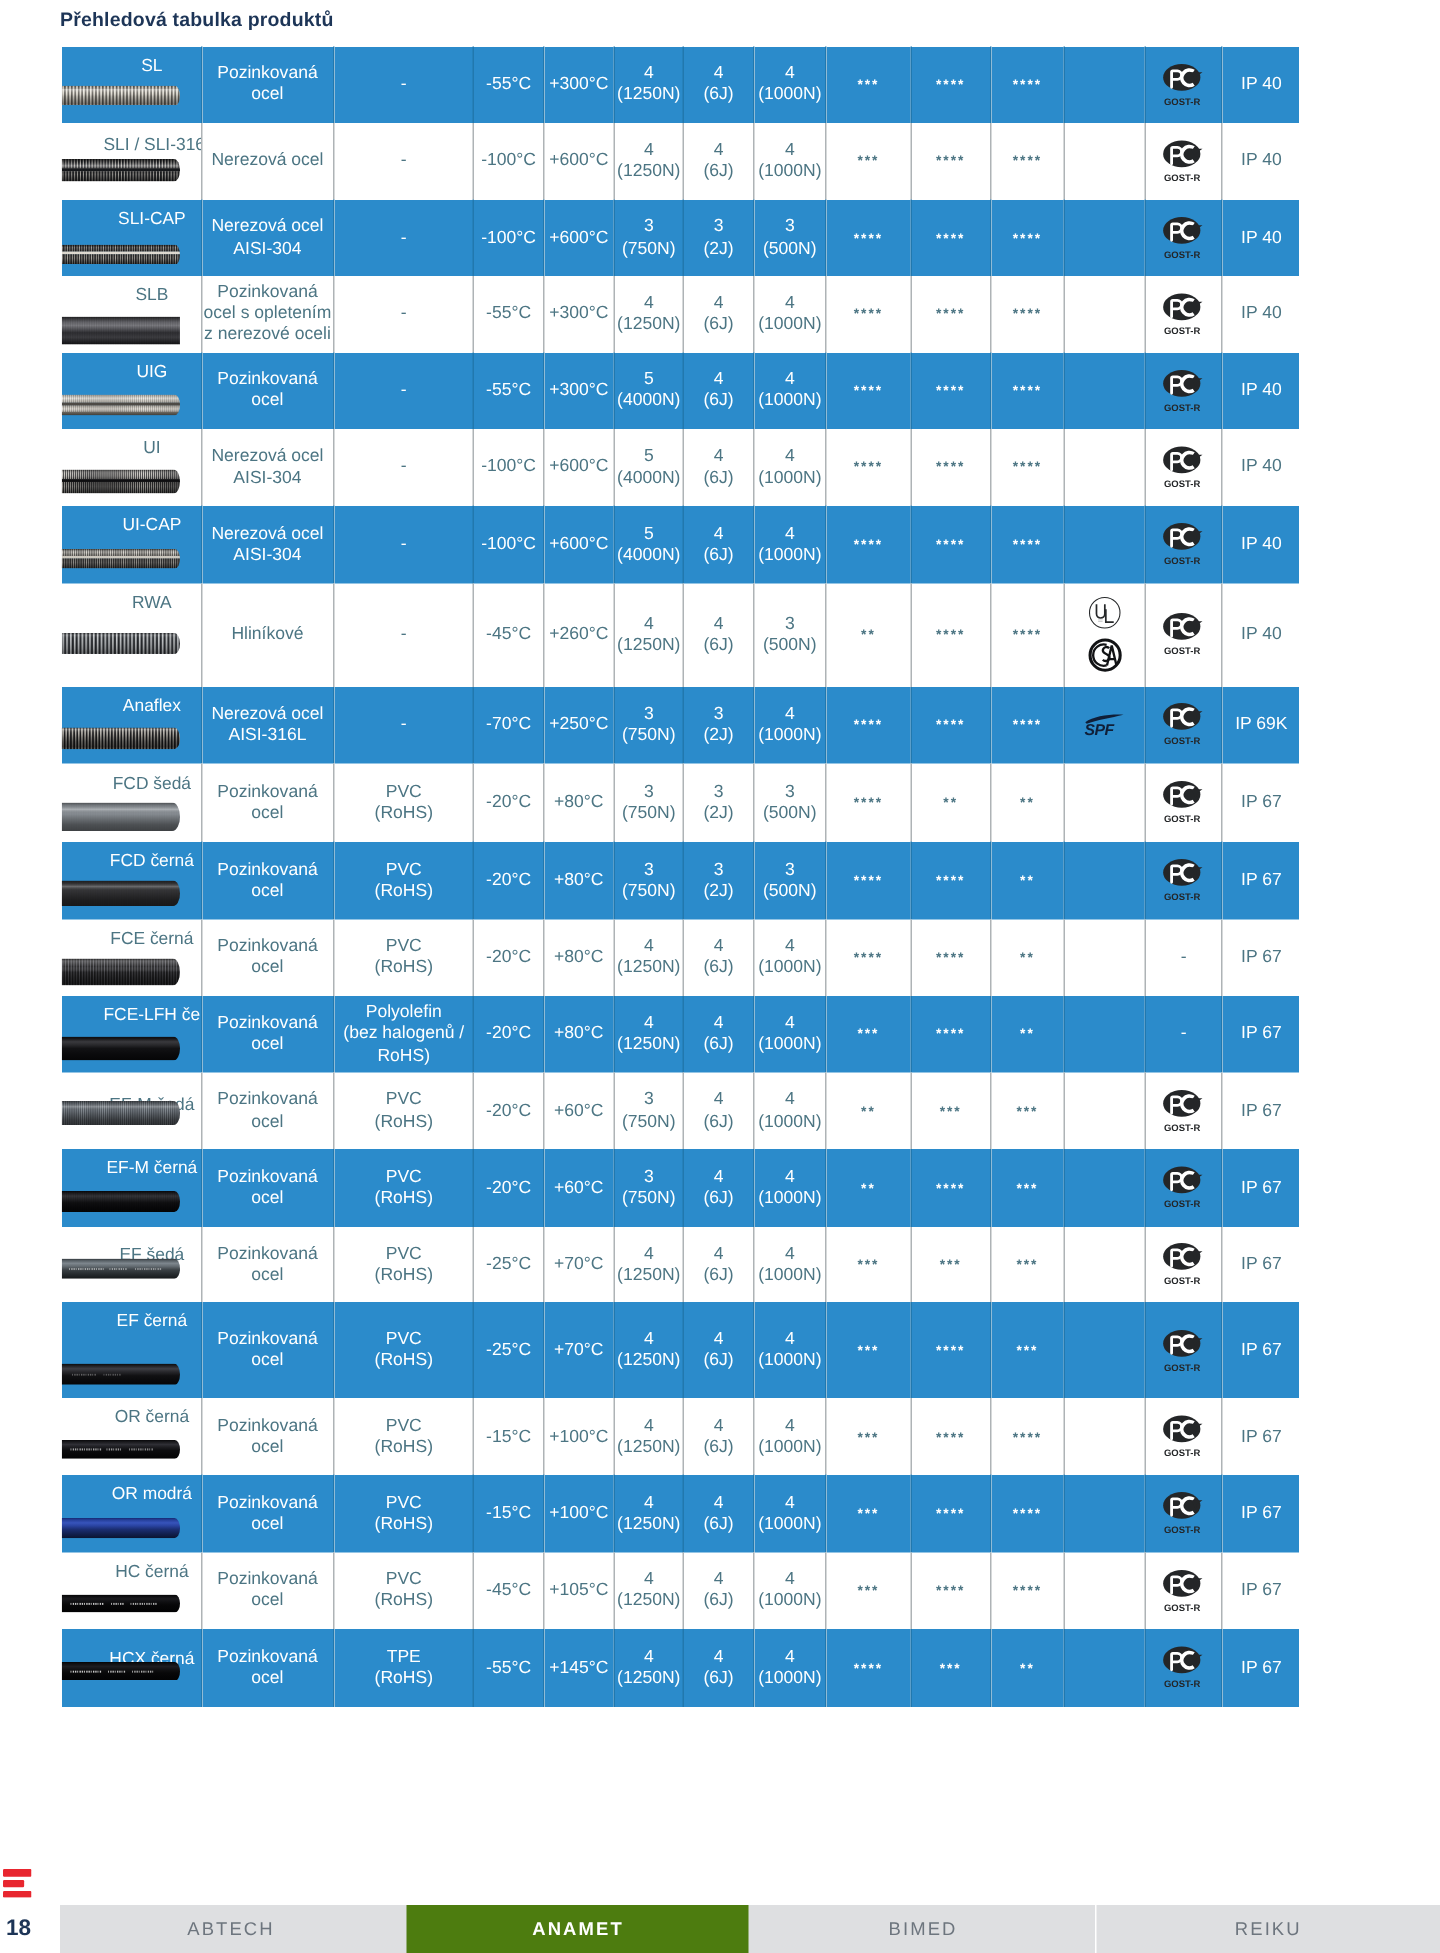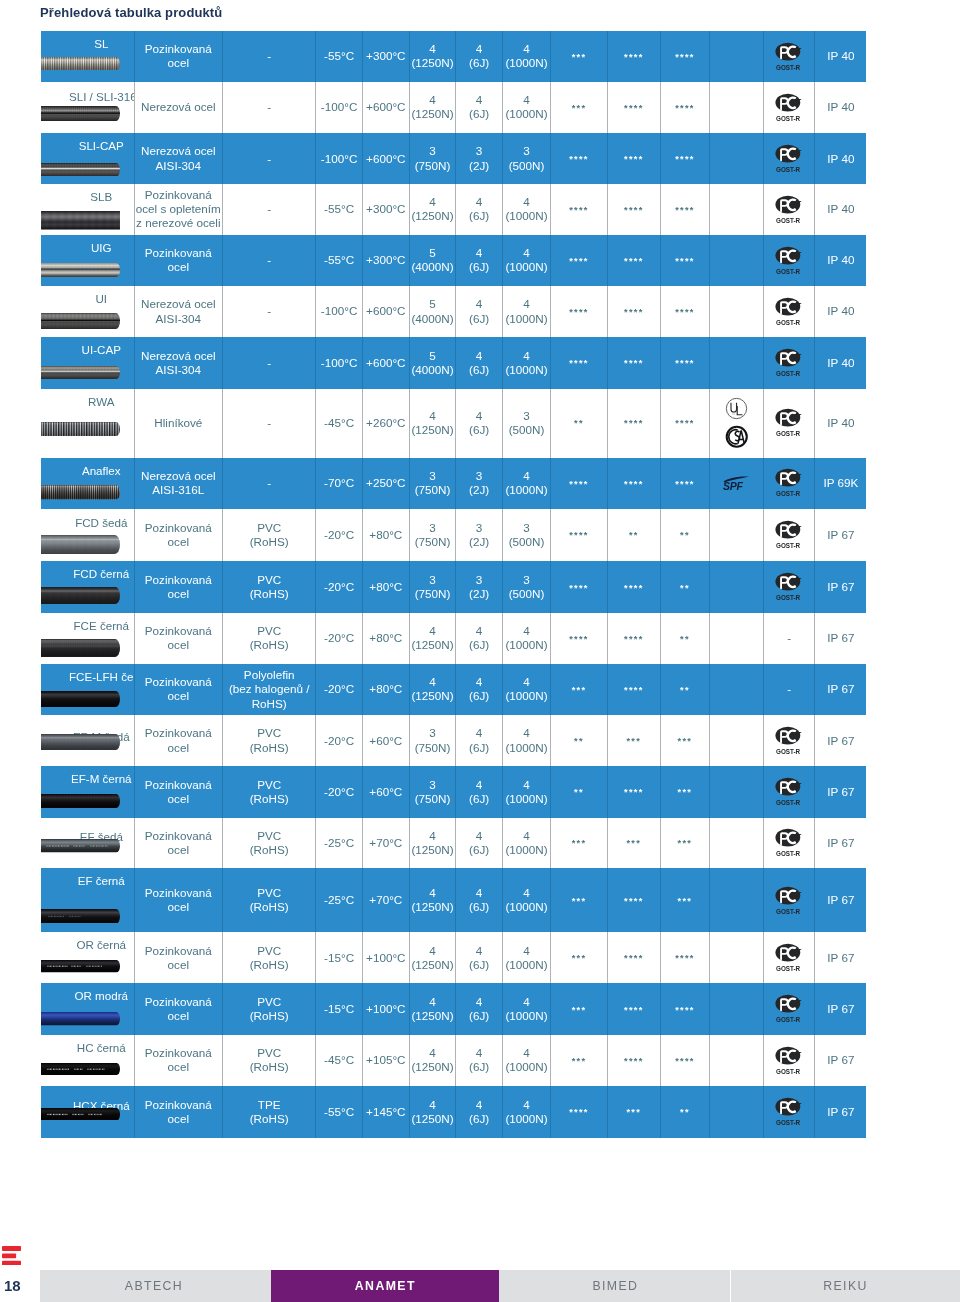--- a/index.html
+++ b/index.html
@@ -18,21 +18,21 @@
 .rw td.tcell{padding:0;}
 .tc{position:relative;}
 .tlbl{position:absolute;left:0;right:0;top:6px;text-align:center;font-size:11.6px;padding-left:28px;}
 .pimg{position:absolute;left:0px;line-height:0;}
 .st{letter-spacing:1.3px;font-size:9.2px;font-weight:bold;}
 .cmk{display:flex;align-items:center;justify-content:center;}
 .ft{position:absolute;left:40px;top:1269.5px;width:920px;height:32.5px;background:#dedfe1;}
 .pn{position:absolute;left:4px;top:1277px;font-size:15px;font-weight:bold;color:#1d3557;}
 .lg{position:absolute;left:1.9px;top:1245.8px;line-height:0;}
 .tab{position:absolute;top:1270px;height:32px;line-height:32px;text-align:center;font-size:12.3px;letter-spacing:1.4px;color:#6d757e;}
-.tab.act{background:#701a75;color:#fff;font-weight:bold;}
+.tab.act{background:#4d7c0f;color:#fff;font-weight:bold;}
 .tsep{position:absolute;top:1270px;width:1px;height:32px;background:#fff;}
 </style>
 </head>
 <body>
 
 <div class="pagetitle">Přehledová tabulka produktů</div>
 <table class="tbl">
     <colgroup>
       <col style="width:93.0px">
       <col style="width:88.6px">

